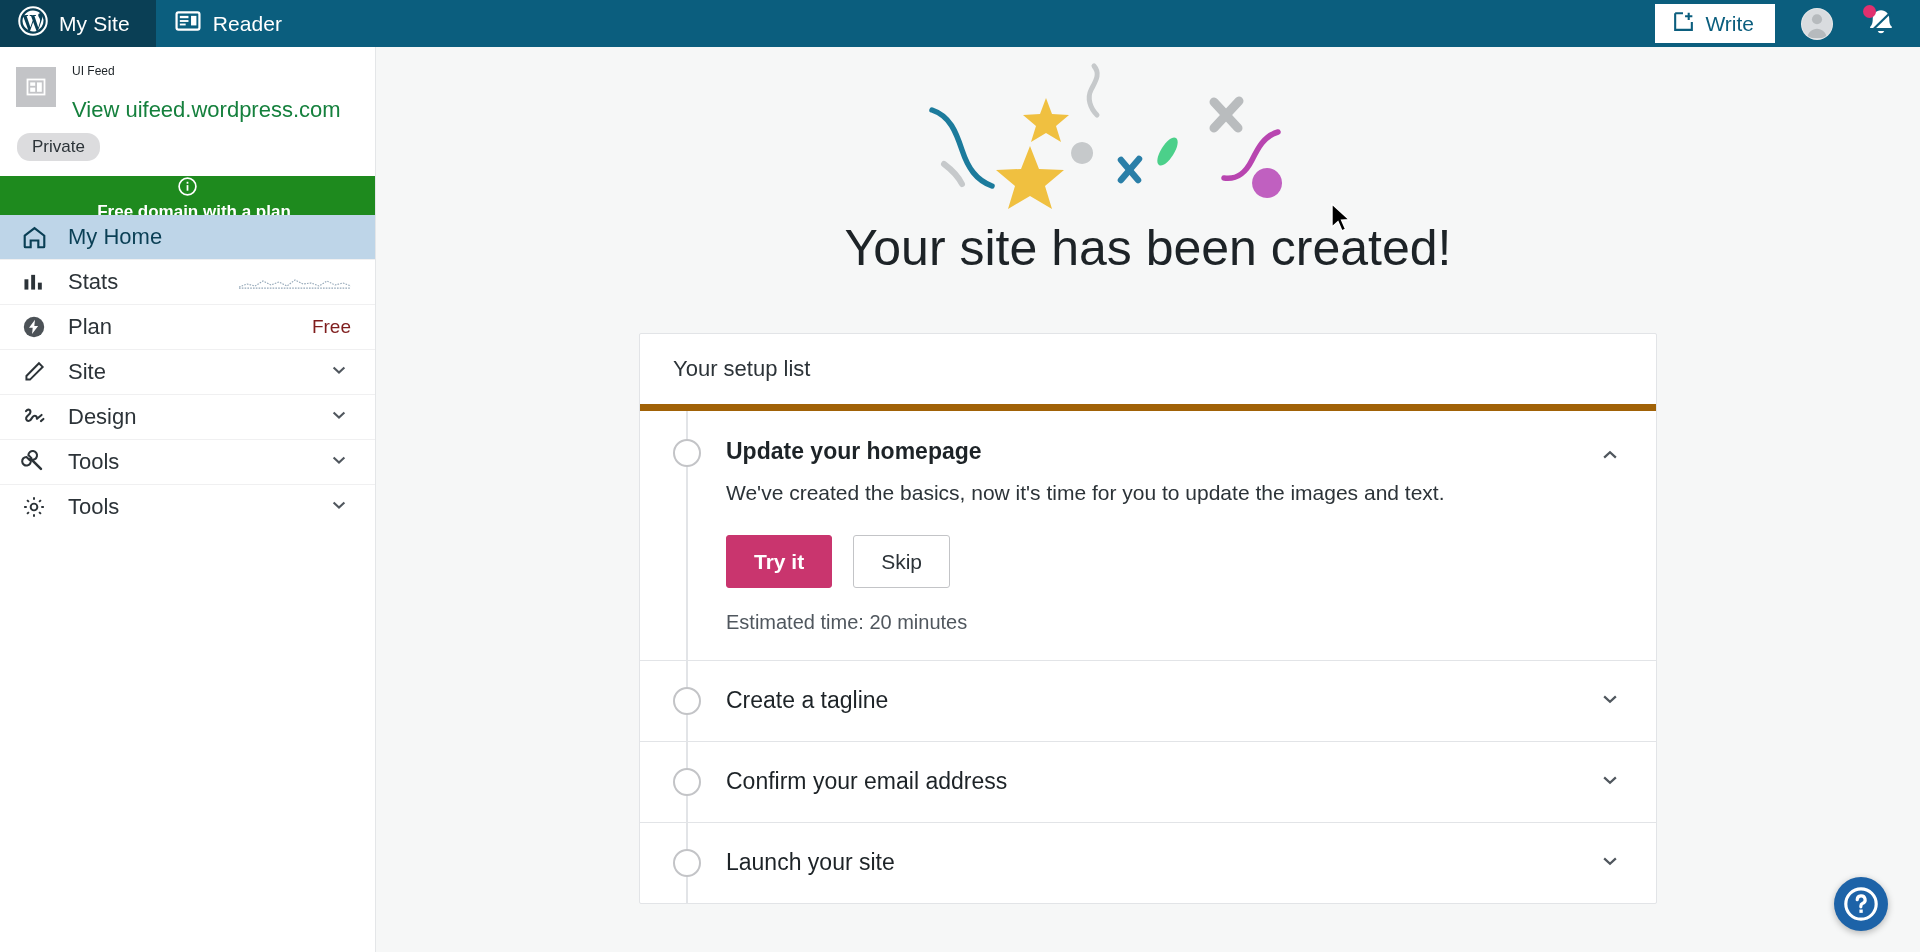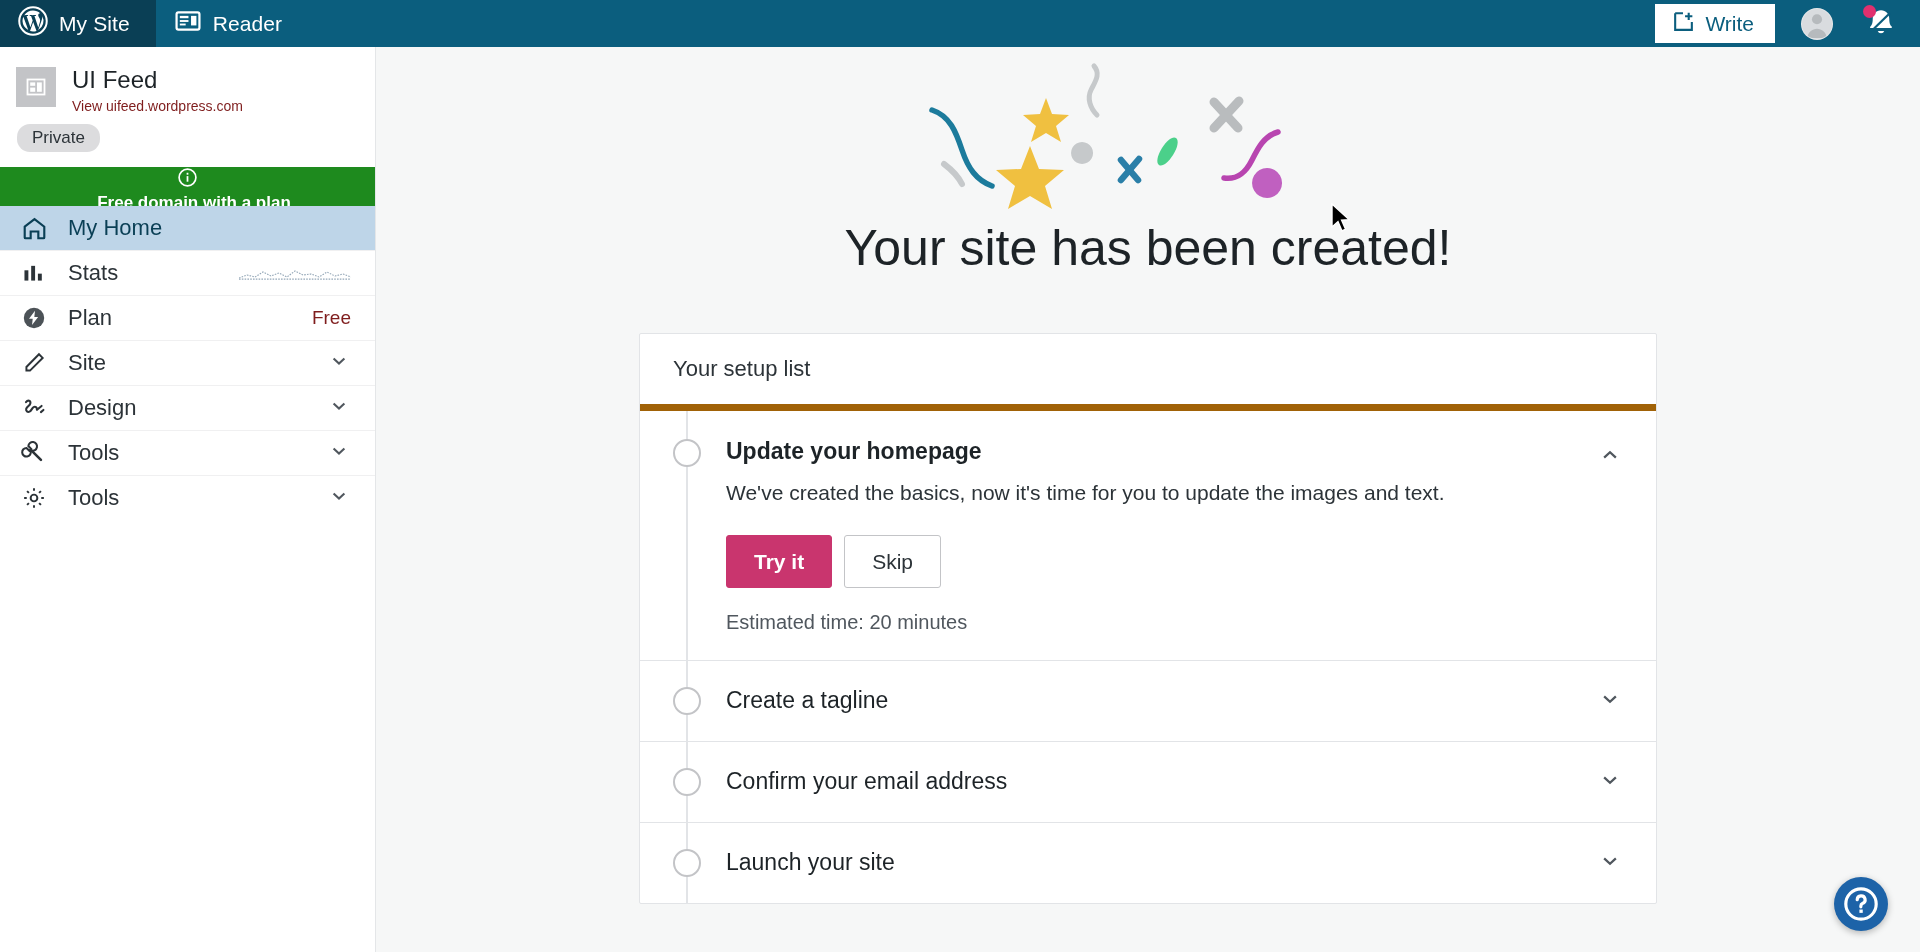--- a/index.html
+++ b/index.html
@@ -47,22 +47,22 @@
   .sidebar {
     position:absolute; top:47px; left:0; width:376px; height:905px;
     background:#ffffff; border-right:1px solid #e4e6e8; z-index:30;
   }
   .site-head { display:flex; gap:16px; padding:17px 16px 0 16px; cursor:pointer; }
   .site-thumb {
     width:40px; height:40px; background:#c3c4c7; flex:0 0 40px;
     display:flex; align-items:center; justify-content:center; margin-top:3px;
   }
   .site-meta { min-width:0; }
-  .site-title { font-size:24px; color:#1d2327; line-height:1.3; }
-  .site-url { font-size:14px; color:#7f1d1d; margin-top:2px; line-height:1.3; }
+  .site-title { font-size:12px; color:#1d2327; line-height:1.3; }
+  .site-url { font-size:22px; color:#15803d; margin-top:16px; line-height:1.3; }
   .site-badge {
     display:inline-block; margin-top:9px; margin-left:17px;
     background:#dcdcde; color:#2c3338;
     font-size:17px; padding:3px 15px; border-radius:13px; line-height:1.3;
   }
 
   .upgrade-bar {
     margin-top:15px; height:39px; background:#1e8a1e;
     display:flex; align-items:center; padding:0 17px; cursor:pointer;
     color:#ffffff; font-size:17px; font-weight:700;flex-direction:column;
@@ -117,21 +117,21 @@
     border:2px solid #c3c4c7; background:#ffffff; margin-right:25px; margin-top:1px;
     position:relative; z-index:2;
   }
   .rail {
     position:absolute; left:46px; top:0; bottom:0; width:2px; background:#e2e4e7; z-index:1;
   }
   .task-body { flex:1 1 auto; min-width:0; }
   .task-title { font-size:23px; color:#1d2327; line-height:1.2; }
   .task.expanded .task-title { font-weight:700; }
   .task-desc { font-size:21px; color:#2c3338; margin-top:13px; line-height:1.45; }
-  .task-actions { display:flex; gap:12px; margin-top:26px; }
+  .task-actions { display:flex; gap:21px; margin-top:26px; }
   .btn {
     font-family:"Liberation Sans", sans-serif; font-size:21px; line-height:1;
     padding:15px 27px; border-radius:3px; cursor:pointer; border:1px solid transparent;
   }
   .btn-primary { background:#c9356e; color:#ffffff; border-color:#c9356e; font-weight:700; }
   .btn-secondary { background:#ffffff; color:#2c3338; border-color:#c3c4c7; }
   .task-est { font-size:20px; color:#50575e; margin-top:23px; padding-bottom:26px; }
   .chev { flex:0 0 auto; margin-left:20px; margin-top:4px; }
   .task.collapsed .chev { margin-top:0; }
 

